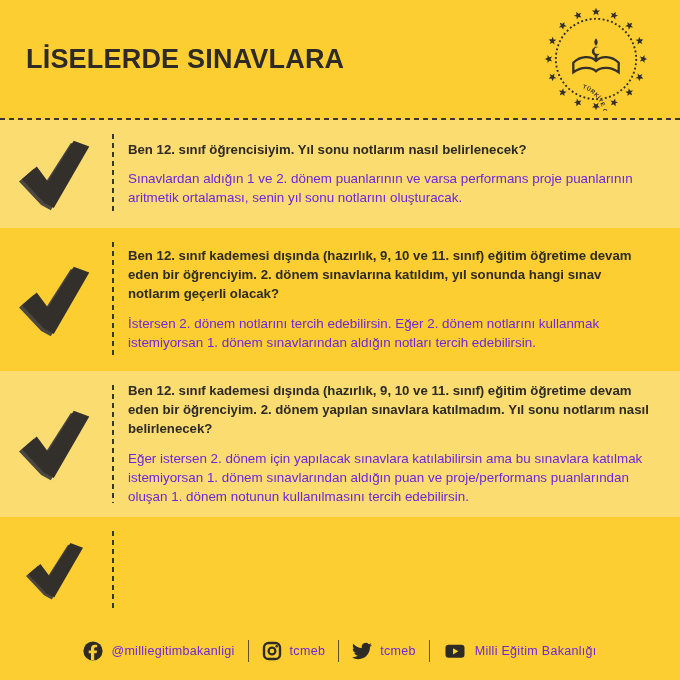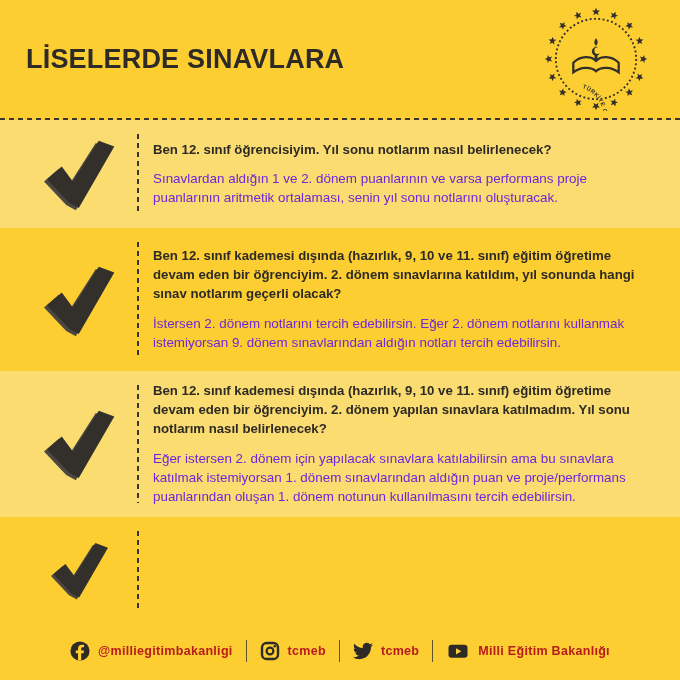--- a/index.html
+++ b/index.html
@@ -11,37 +11,37 @@
   }
   
   .header{height:118px;display:flex;align-items:center;justify-content:space-between;
     padding:0 46px 0 26px;box-sizing:border-box;}
   .title{font-size:27px;font-weight:bold;color:#2E2A25;line-height:1.26;letter-spacing:.2px;}
   .title span{display:block;}
   .logo-svg{width:104px;height:104px;flex-shrink:0;margin-right:-14px;}
   .divider{height:2px;width:100%;
     background:repeating-linear-gradient(90deg,#3A352F 0 5px,transparent 5px 9px);}
   
-  .section{display:flex;align-items:center;box-sizing:border-box;padding-right:30px;padding-left:25px;}
+  .section{display:flex;align-items:center;box-sizing:border-box;padding-right:30px;}
   .s1{height:108px;background:#FADC70;}
   .s2{height:143px;background:#FCCE31;}
   .s3{height:146px;background:#FADC70;}
   .s4{height:105px;background:#FCCE31;}
   .check-col{width:112px;flex-shrink:0;display:flex;align-items:center;justify-content:center;}
   .check{width:74px;height:74px;}
   .check-sm{width:60px;height:60px;}
   .vline{width:2px;align-self:stretch;margin:14px 0;
     background:repeating-linear-gradient(180deg,#3A352F 0 5px,transparent 5px 9px);flex-shrink:0;}
   .content{flex:1;padding-left:14px;}
   .q{font-size:13.2px;font-weight:bold;color:#2E2A25;line-height:1.42;}
   .a{font-size:13.4px;color:#6d28d9;line-height:1.42;margin-top:10px;}
   
   .footer{flex:1;display:flex;align-items:center;justify-content:center;gap:13px;}
   .soc{display:flex;align-items:center;gap:8px;}
-  .soc-label{font-size:12.5px;font-weight:bold;color:#b91c1c;letter-spacing:.3px;}
+  .soc-label{font-size:12.5px;font-weight:normal;color:#6d28d9;letter-spacing:.3px;}
   .soc-icon{width:20px;height:20px;display:block;}
   .sep{width:1px;height:22px;background:#2E2A25;opacity:.75;}
   .hidden-defs{position:absolute;width:0;height:0;overflow:hidden;}
 </style>
 </head>
 <body>
 
 <svg class="hidden-defs" aria-hidden="true">
   <defs>
     <symbol id="checkmark" viewBox="0 0 100 100">
@@ -110,21 +110,21 @@
 
   <div class="section s2">
     <div class="check-col">
       <svg class="check">
           <use href="#checkmark"></use>
         </svg>
     </div>
     <div class="vline"></div>
     <div class="content">
       <div class="q">Ben 12. sınıf kademesi dışında (hazırlık, 9, 10 ve 11. sınıf) eğitim öğretime devam eden bir öğrenciyim. 2. dönem sınavlarına katıldım, yıl sonunda hangi sınav notlarım geçerli olacak?</div>
-      <div class="a">İstersen 2. dönem notlarını tercih edebilirsin. Eğer 2. dönem notlarını kullanmak istemiyorsan 9. dönem sınavlarından aldığın notları tercih edebilirsin.</div>
+      <div class="a">İstersen 2. dönem notlarını tercih edebilirsin. Eğer 2. dönem notlarını kullanmak istemiyorsan 1. dönem sınavlarından aldığın notları tercih edebilirsin.</div>
     </div>
   </div>
 
   <div class="section s3">
     <div class="check-col">
       <svg class="check">
           <use href="#checkmark"></use>
         </svg>
     </div>
     <div class="vline"></div>

